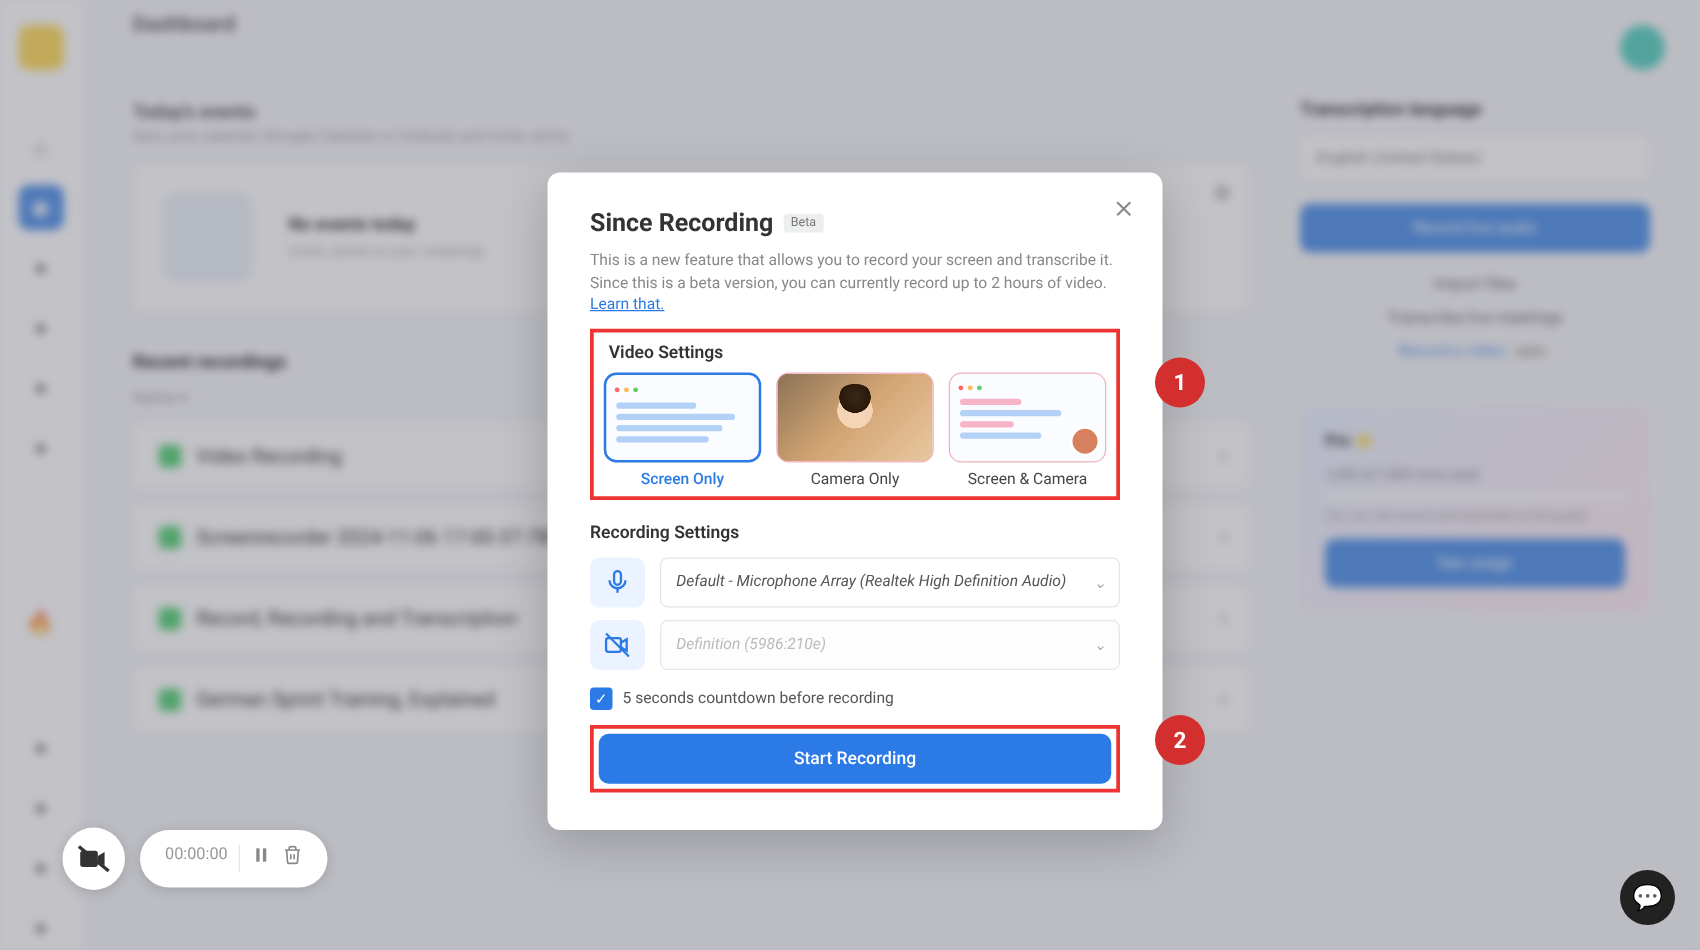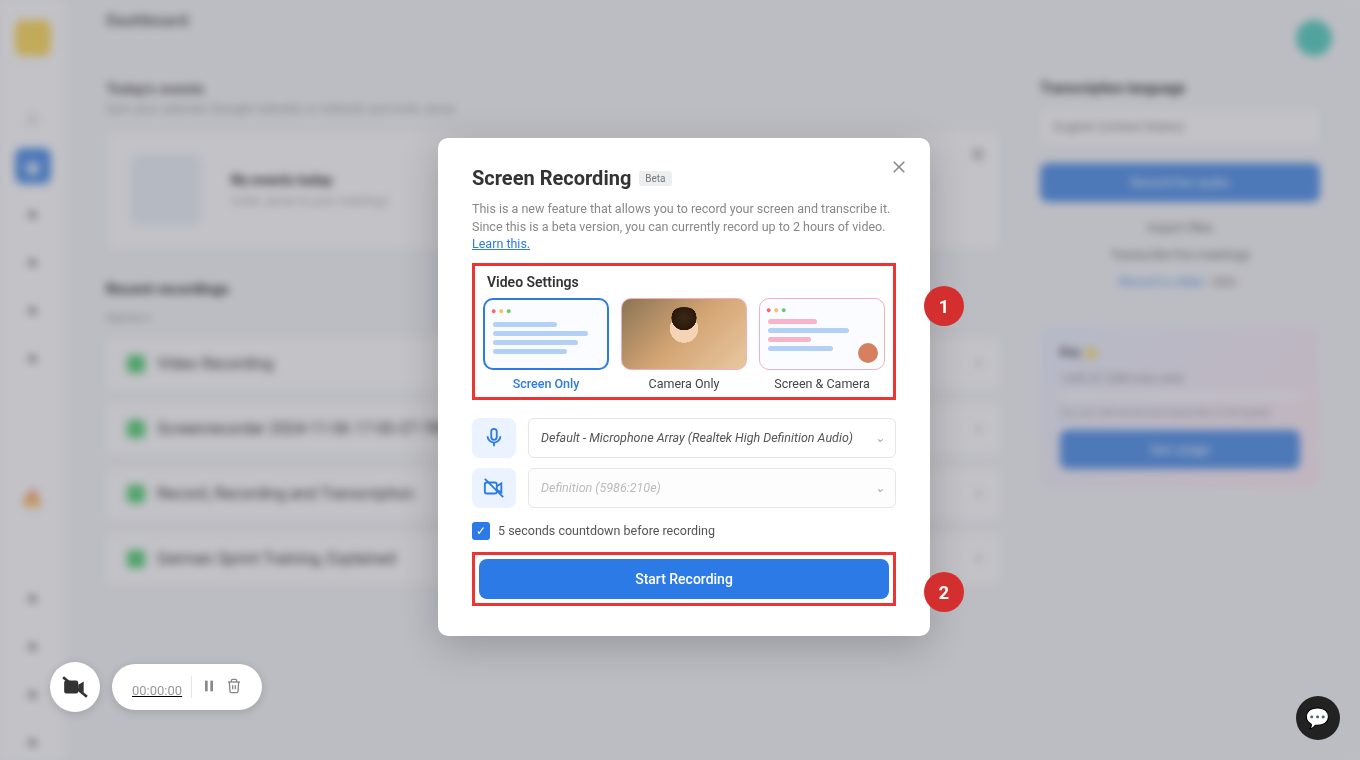--- a/index.html
+++ b/index.html
@@ -79,21 +79,21 @@
 .start-box { border: 3px solid #e33; padding: 4px; margin-top: 12px; }
 .start-btn { background: #2b7ae5; color: #fff; border-radius: 8px; text-align: center; padding: 12px; font-size: 14px; font-weight: 500; cursor: pointer; }
 
 
 .badge { position: absolute; width: 40px; height: 40px; background: #d32f2f; color: #fff; border-radius: 50%; display: flex; align-items: center; justify-content: center; font-weight: 700; font-size: 18px; }
 
 
 .rec-float { position: absolute; bottom: 48px; left: 50px; display: flex; align-items: center; gap: 12px; }
 .rec-cam-circle { width: 50px; height: 50px; background: #fff; border-radius: 50%; display: flex; align-items: center; justify-content: center; color: #333; box-shadow: 0 2px 10px rgba(0,0,0,0.15); }
 .rec-cam-circle svg { width: 26px; height: 26px; }
-.rec-pill { background: #fff; border-radius: 30px; padding: 12px 20px; display: flex; align-items: flex-end; gap: 9px; box-shadow: 0 2px 10px rgba(0,0,0,0.15); text-decoration: underline; }
+.rec-pill { background: #fff; border-radius: 30px; padding: 12px 20px; display: flex; align-items: flex-start; gap: 9px; box-shadow: 0 2px 10px rgba(0,0,0,0.15); }
 .rec-pill .time { font-size: 13px; color: #999; }
 .rec-pill .div { width: 1px; height: 22px; background: #e5e5e5; }
 .rec-pill svg { width: 16px; height: 16px; color: #888; }
 
 .fab { position: absolute; bottom: 20px; right: 20px; width: 44px; height: 44px; background: #222; color: #fff; border-radius: 50%; display: flex; align-items: center; justify-content: center; font-size: 20px; }
 </style>
 </head>
 <body>
 
 <div class="app-bg">
@@ -174,25 +174,25 @@
 
 <div class="dim"></div>
 
 <div class="modal">
   <div class="modal-close">
     <svg viewBox="0 0 24 24" fill="none" stroke="currentColor" stroke-width="2.2">
         <line x1="5" y1="5" x2="19" y2="19"></line>
         <line x1="19" y1="5" x2="5" y2="19"></line>
       </svg>
   </div>
-  <span class="modal-title">Screen Recording</span>
+  <span class="modal-title">Since Recording</span>
   <span class="beta">Beta</span>
   <div class="modal-desc">
     <span>This is a new feature that allows you to record your screen and transcribe it. Since this is a beta version, you can currently record up to 2 hours of video.</span>
-    <a href="#">Learn this.</a>
+    <a href="#">Learn that.</a>
   </div>
 
   <div class="video-settings-box">
     <h4>Video Settings</h4>
     <div class="video-options">
       <div class="video-opt selected">
         <div class="vid-thumb">
           <div class="wdots"><span style="color:#f66">●</span><span style="color:#fb5">●</span><span style="color:#6c6">●</span></div>
           <div class="lines">
               <div style="width:60%"></div>
@@ -217,20 +217,21 @@
             <div class="sline" style="width:60%;background:#b3d1f7"></div>
           </div>
           <div class="mini-cam"></div>
         </div>
         <div class="vid-label">Screen &amp; Camera</div>
       </div>
     </div>
   </div>
 
   <div class="rec-settings">
+    <h4>Recording Settings</h4>
     <div class="rec-input-row">
       <div class="rec-icon">
         <svg viewBox="0 0 24 24" fill="none" stroke="currentColor" stroke-width="2">
             <rect x="9" y="2" width="6" height="12" rx="3"></rect>
             <path d="M5 10a7 7 0 0 0 14 0"></path>
             <line x1="12" y1="17" x2="12" y2="21"></line>
           </svg>
       </div>
       <div class="rec-select">
         <span>Default - Microphone Array (Realtek High Definition Audio)</span>

